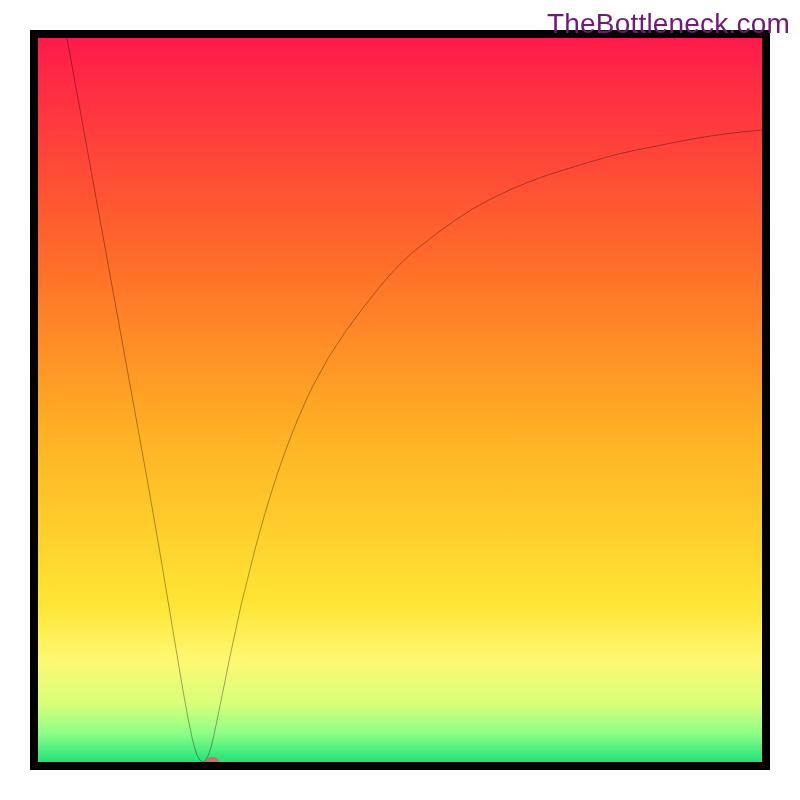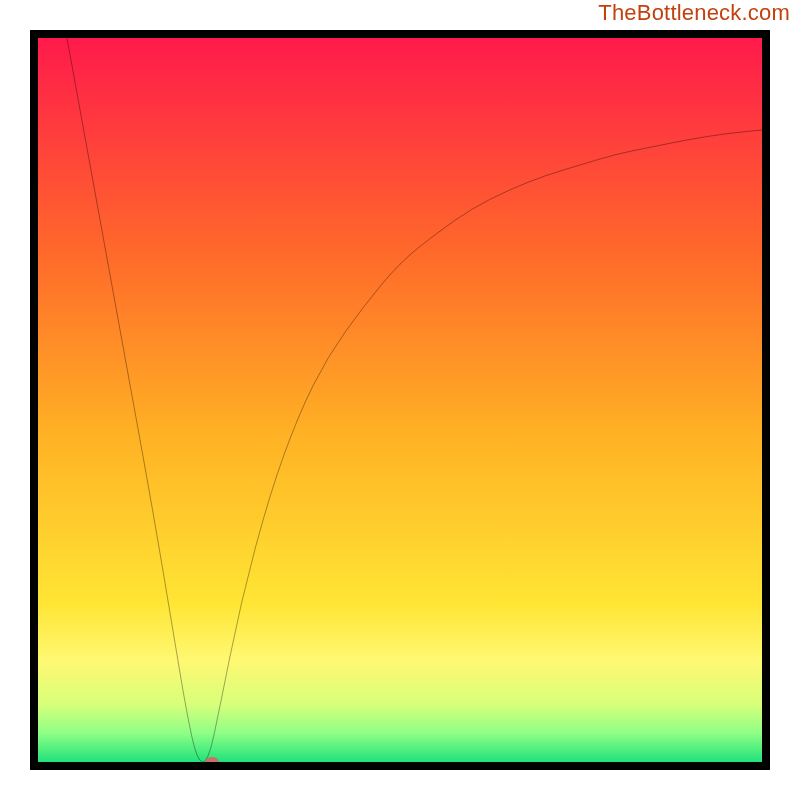--- a/index.html
+++ b/index.html
@@ -11,24 +11,24 @@
     font-family: Arial, Helvetica, sans-serif;
     overflow: hidden;
   }
   .frame {
     position: relative;
     width: 800px;
     height: 800px;
   }
   .watermark {
     position: absolute;
-    top: 0;
+    top: 8px;
     right: 10px;
-    color: #c2410c;
-    font-size: 22px;
+    color: #701a75;
+    font-size: 28px;
     font-weight: 400;
     letter-spacing: 0.2px;
     z-index: 5;
     user-select: none;
   }
   .plot-outer {
     position: absolute;
     left: 30px;
     top: 30px;
     width: 740px;

